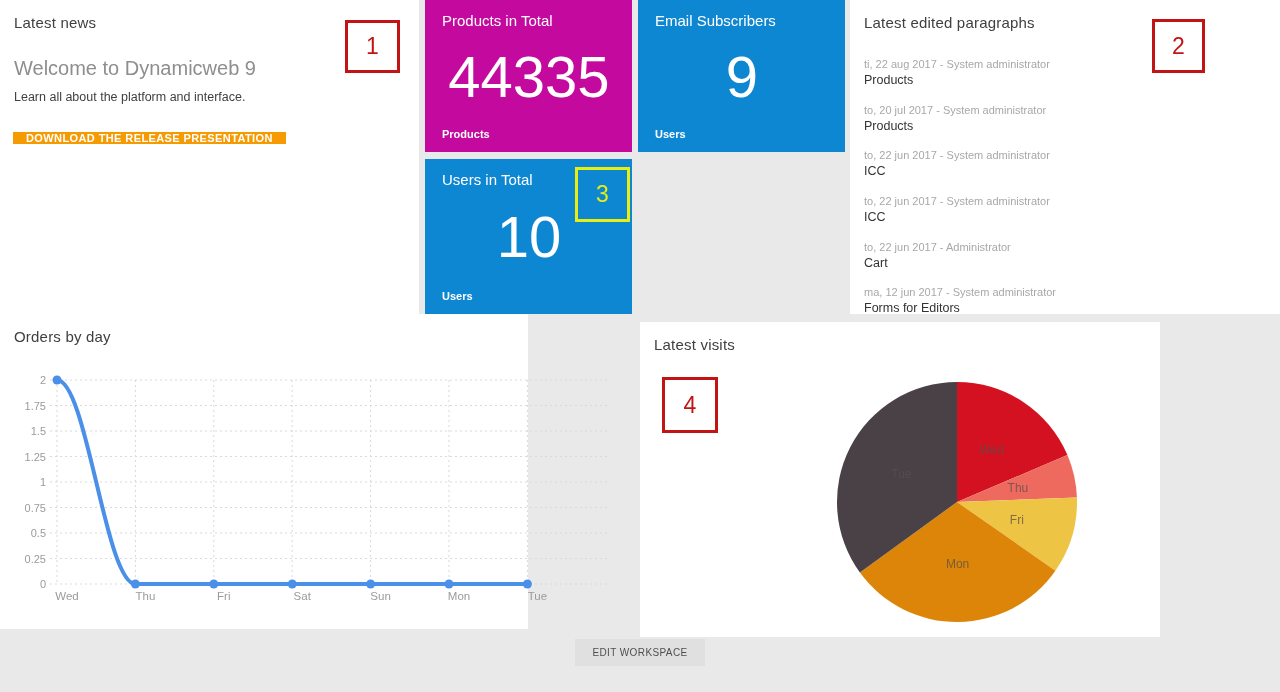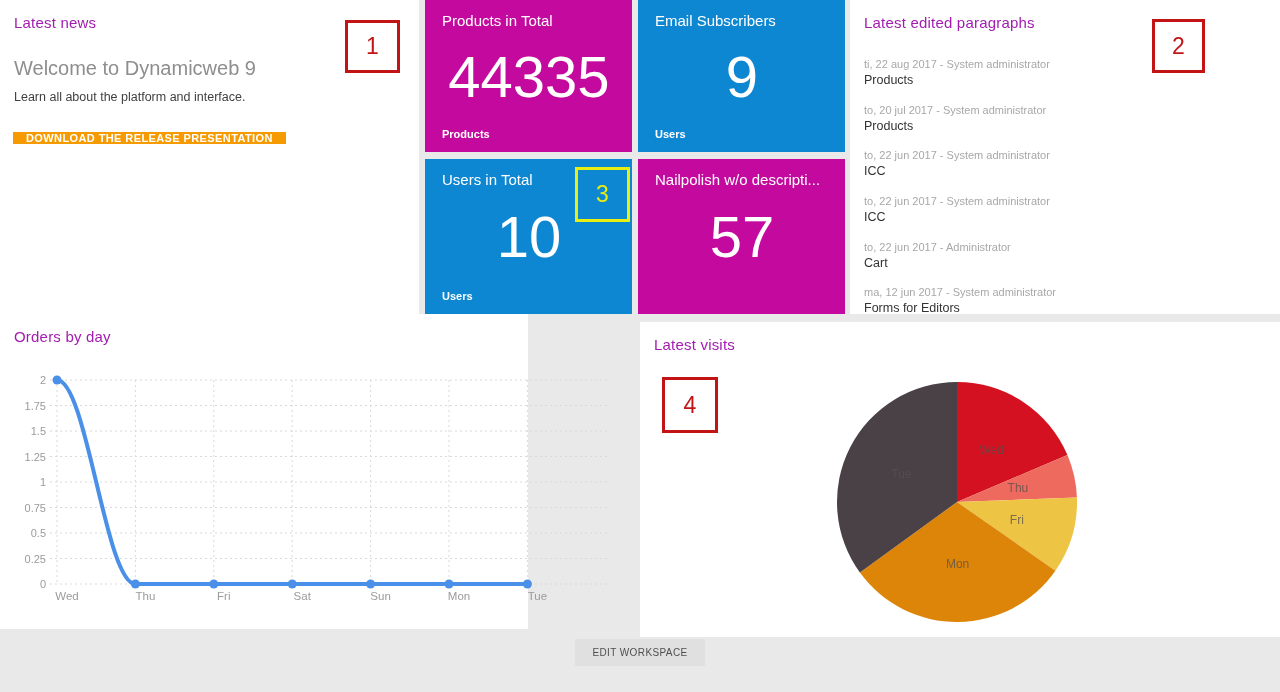--- a/index.html
+++ b/index.html
@@ -4,21 +4,21 @@
 <style>
   html,body{margin:0;padding:0;}
   body{
     width:1280px;height:692px;position:relative;overflow:hidden;
     background:#e9e9e9;
     font-family:"Liberation Sans", sans-serif;
     -webkit-font-smoothing:antialiased;
   }
   .panel{position:absolute;background:#fff;box-sizing:border-box;}
   .panel-header{
-    font-size:15px;color:#a21caf;font-weight:400;margin:0;
+    font-size:15px;color:#404040;font-weight:400;margin:0;
     padding:14px 16px 0 14px;letter-spacing:.2px;
   }
   
   #news{left:0;top:0;width:419px;height:314px;}
   #news .news-title{font-size:20px;color:#8e8e8e;font-weight:400;margin:26px 0 0 14px;}
   #news .news-sub{font-size:12.5px;color:#3f3f3f;margin:10px 0 16px 14px;}
   #news .dl-btn{
     margin:12px 0 0 13px;border:none;color:#fff;font-weight:700;font-size:11px;
     letter-spacing:.4px;padding:0 13px;cursor:pointer;
     font-family:"Liberation Sans", sans-serif;
@@ -42,21 +42,21 @@
   
   #paragraphs{left:850px;top:0;width:500px;height:314px;}
   .p-list{margin-top:22px;}
   .p-row{position:relative;height:45.7px;padding:5px 60px 0 14px;box-sizing:border-box;cursor:pointer;}
   .p-meta{font-size:11px;color:#a8a8a8;}
   .p-title{font-size:12.5px;color:#333;margin-top:3px;}
   .p-icon{position:absolute;right:21px;top:9px;width:17px;height:17px;}
   .p-icon svg{width:17px;height:17px;display:block;}
   
   #orders{left:0;top:314px;width:528px;height:315px;}
-  #visits{left:640px;top:322px;width:640px;height:315px;}
+  #visits{left:640px;top:322px;width:520px;height:315px;}
   #orders svg,#visits svg{position:absolute;left:0;top:0;}
   
   #footer{
     position:absolute;left:0;top:637px;width:1280px;height:55px;
     display:flex;justify-content:center;align-items:flex-start;
   }
   #footer button{
     margin-top:2px;background:#e0e0e0;border:none;color:#4f4f4f;
     font-size:10px;letter-spacing:.4px;padding:8px 17px;cursor:pointer;
     font-family:"Liberation Sans", sans-serif;
@@ -86,25 +86,20 @@
   </div>
   <div class="tile" style="background: rgb(13, 135, 209);">
     <div class="tile-title">Email Subscribers</div>
     <div class="tile-value">9</div>
     <div class="tile-label">Users</div>
   </div>
   <div class="tile" style="background: rgb(13, 135, 209);">
     <div class="tile-title">Users in Total</div>
     <div class="tile-value">10</div>
     <div class="tile-label">Users</div>
-  </div>
-  <div class="tile" style="background: rgb(196, 10, 158);">
-    <div class="tile-title">Nailpolish w/o descripti...</div>
-    <div class="tile-value">57</div>
-    <div class="tile-label"></div>
   </div>
 </div>
 
 <section class="panel" id="paragraphs">
   <h2 class="panel-header">Latest edited paragraphs</h2>
   <div class="p-list">
     <div class="p-row">
       <div class="p-meta">ti, 22 aug 2017 - System administrator</div>
       <div class="p-title">Products</div>
       <span class="p-icon">

